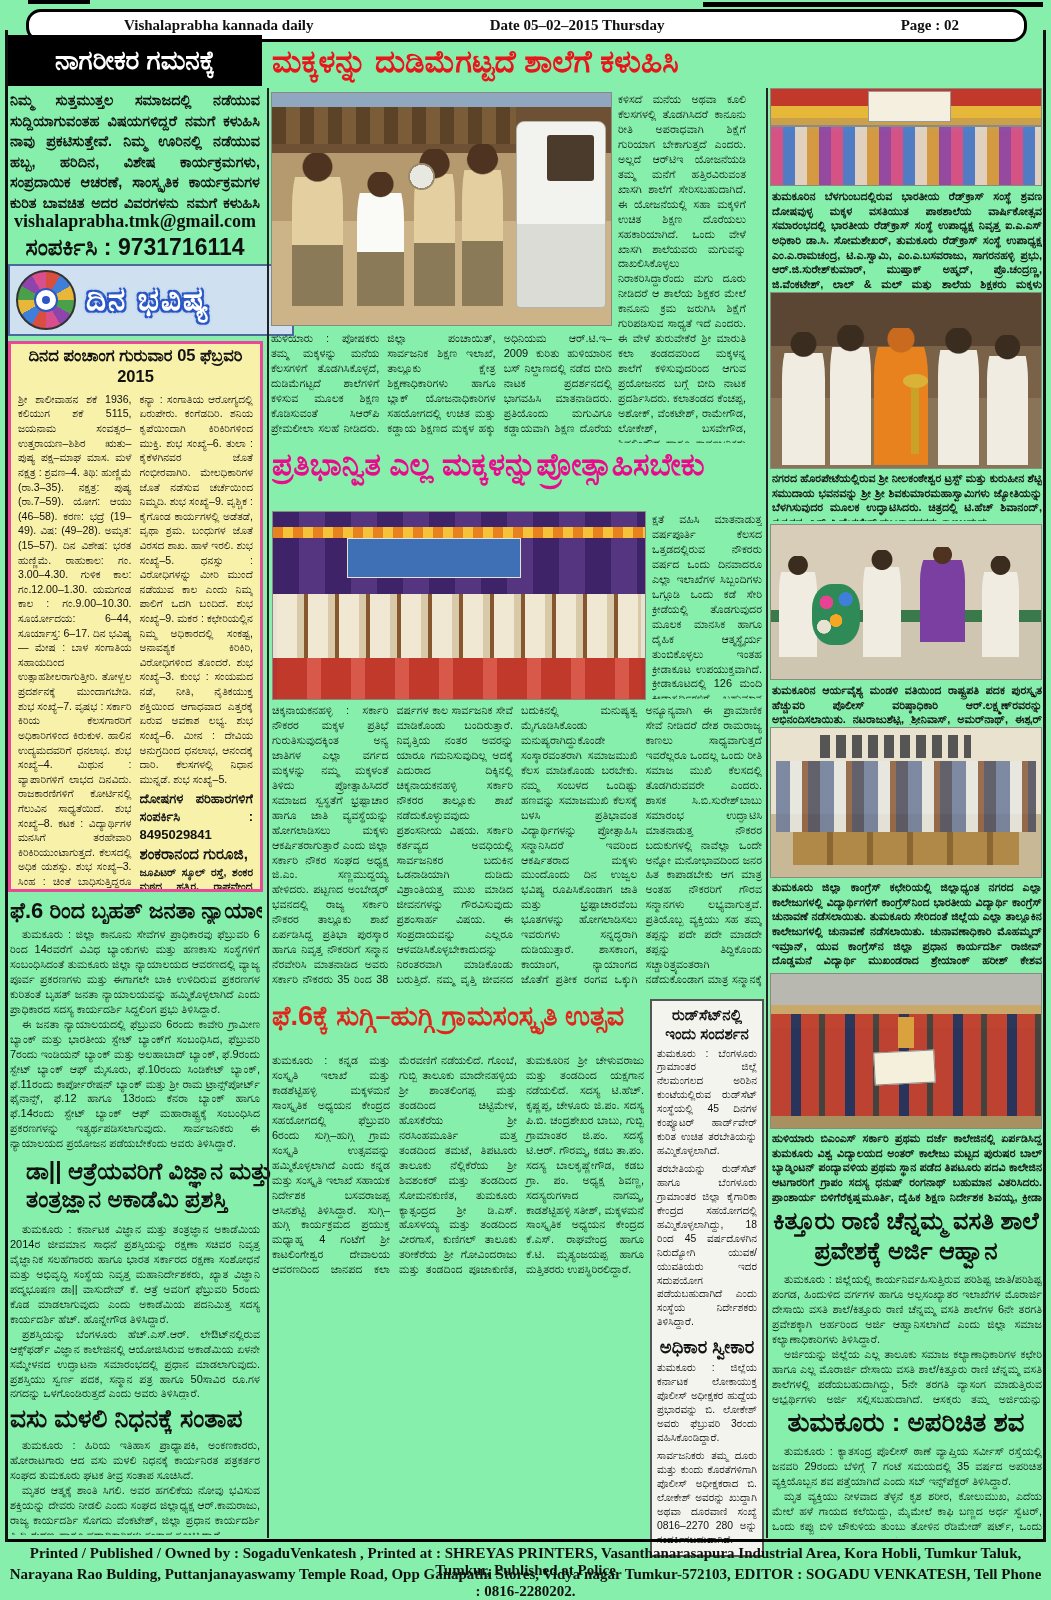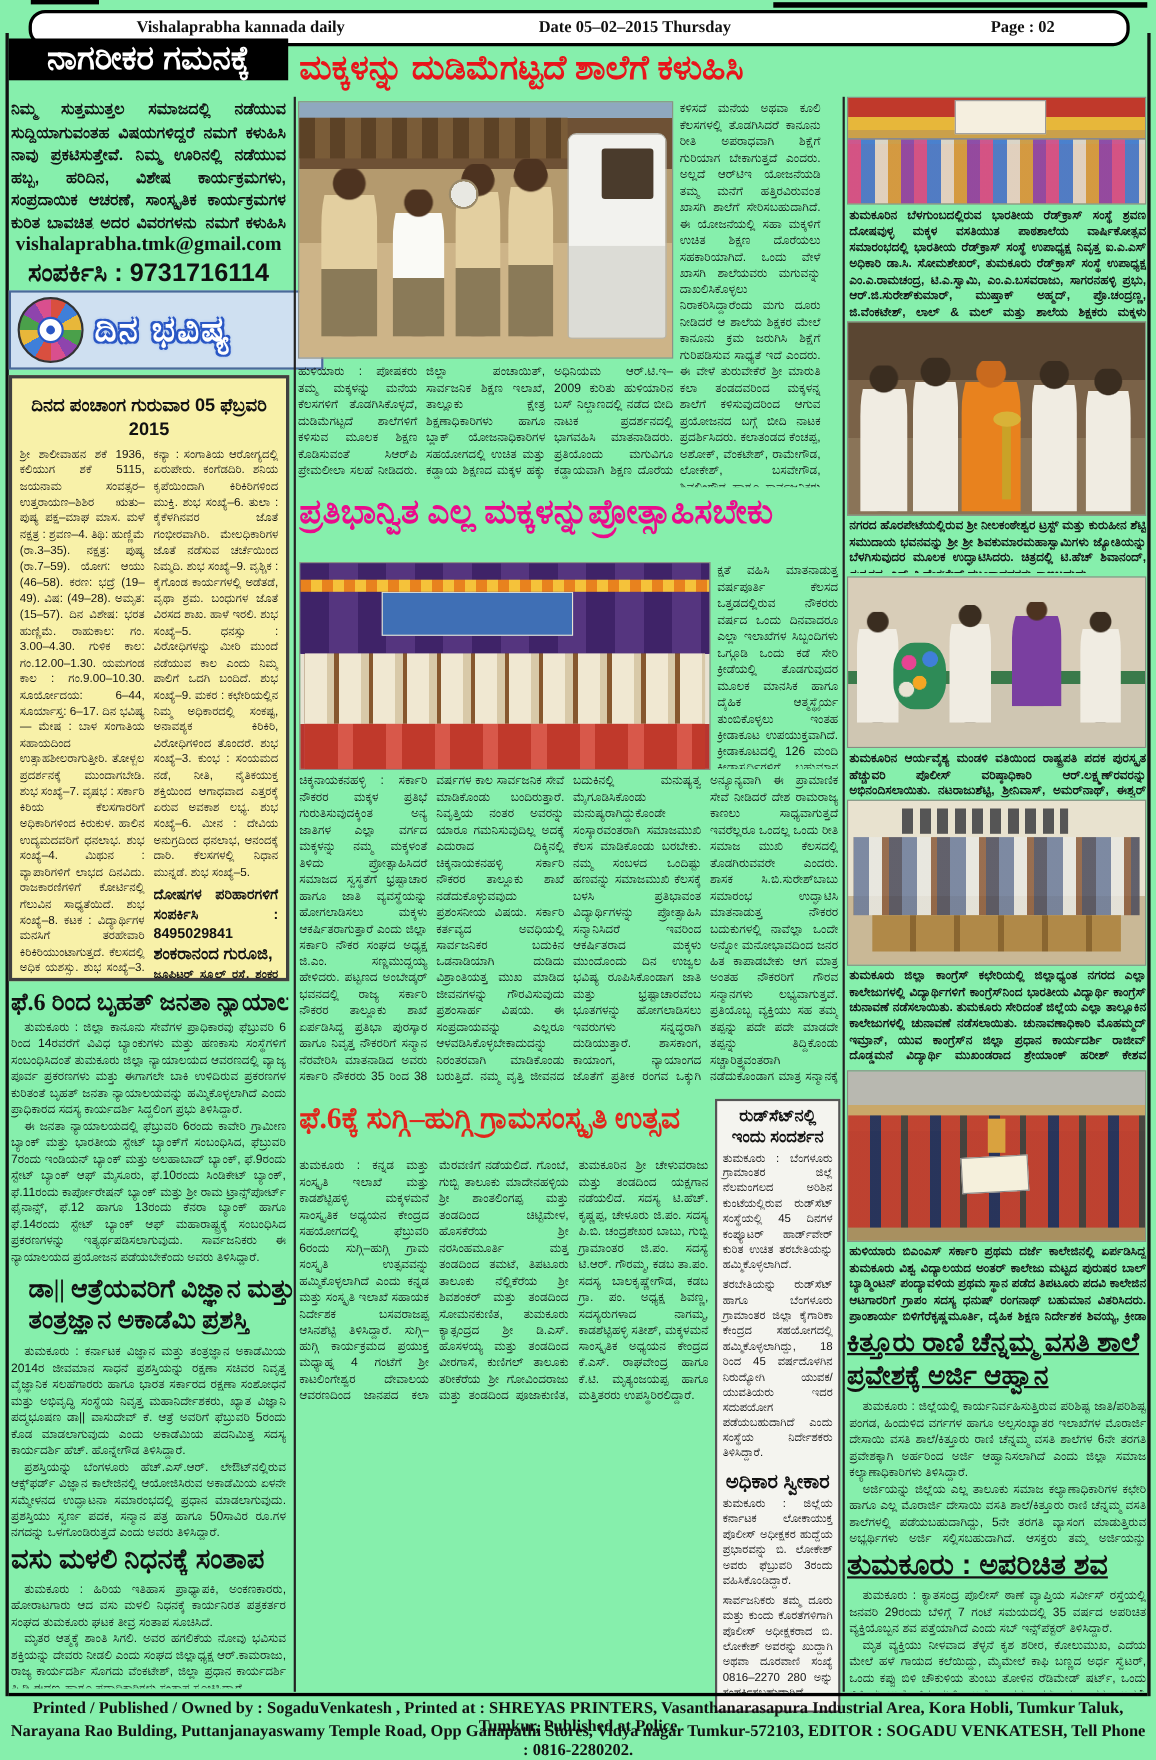--- a/index.html
+++ b/index.html
@@ -14,42 +14,42 @@
   #masthead{left:26px;top:9px;width:995px;height:27px;border:3px solid #000;border-radius:15px;
             display:flex;align-items:center;justify-content:space-between;background:#fff;
             font-family:"Liberation Serif","DejaVu Serif",serif;font-weight:700;font-size:15px;}
   #masthead .m-paper{margin-left:95px;}
   #masthead .m-date{margin-left:-60px;}
   #masthead .m-page{margin-right:65px;}
   
   .body{font-size:11px;line-height:1.36;text-align:justify;overflow:hidden;}
   .body p{margin:0;text-indent:12px;}
   .cap{font-size:11px;font-weight:600;line-height:1.33;text-align:justify;overflow:hidden;}
-  .hl{font-weight:800;overflow:hidden;white-space:nowrap;font-family:Liberation Serif, serif;}
-  .hl2{font-weight:800;overflow:hidden;text-decoration:underline;}
-  
-  #notice-title{left:8px;top:35px;width:254px;height:38px;background:#000;color:#fff;
-                display:flex;align-items:center;justify-content:center;font-size:30px;font-weight:800;}
+  .hl{font-weight:800;overflow:hidden;white-space:nowrap;}
+  .hl2{font-weight:800;overflow:hidden;text-align:center;}
+  
+  #notice-title{left:8px;top:35px;width:254px;height:51px;background:#000;color:#fff;
+                display:flex;align-items:center;justify-content:center;font-size:26px;font-weight:800;}
   #notice-body{left:10px;top:90px;width:250px;height:118px;font-size:14.5px;font-weight:600;
                line-height:1.42;text-align:justify;overflow:hidden;}
   #notice-email{left:10px;top:211px;width:250px;height:22px;text-align:center;font-weight:700;
                 font-size:18px;font-family:"Liberation Serif","DejaVu Serif",serif;}
   #notice-contact{left:10px;top:234px;width:250px;height:27px;text-align:center;font-weight:800;font-size:23px;}
   #banner{left:8px;top:264px;width:286px;height:72px;background:#cfe0f1;border:2px solid #4a6a9a;
           display:flex;align-items:center;gap:10px;padding:0 6px;box-sizing:border-box;}
   .wheel{width:56px;height:56px;border-radius:50%;flex:0 0 auto;position:relative;border:2px solid #333;
          background:conic-gradient(#d94f3f 0 30deg,#3f7fd9 30deg 60deg,#e8b73a 60deg 90deg,#4aa04a 90deg 120deg,
          #8e44ad 120deg 150deg,#d94f8e 150deg 180deg,#d94f3f 180deg 210deg,#3f7fd9 210deg 240deg,
          #e8b73a 240deg 270deg,#4aa04a 270deg 300deg,#8e44ad 300deg 330deg,#d94f8e 330deg 360deg);}
   .wheel::after{content:"";position:absolute;inset:28%;border-radius:50%;background:#fff;border:2px solid #2a57c5;box-sizing:border-box;}
   .wheel::before{content:"";position:absolute;inset:42%;border-radius:50%;background:#2a57c5;z-index:2;}
   #banner-text{font-size:31px;font-weight:800;color:#fff;letter-spacing:2px;
      text-shadow:2px 2px 0 #2a57c5,-2px -2px 0 #2a57c5,2px -2px 0 #2a57c5,-2px 2px 0 #2a57c5,0 0 4px #2a57c5;}
-  #panchanga{left:8px;top:341px;width:255px;height:551px;background:#f8f1a9;border:3px solid #404040;
-             box-sizing:border-box;padding:15px 7px;overflow:hidden;}
+  #panchanga{left:8px;top:341px;width:255px;height:551px;background:#f8f1a9;border:3px solid #ec4899;
+             box-sizing:border-box;padding:1px 7px;overflow:hidden;}
   #panchanga .p-title{font-size:16.5px;font-weight:800;text-align:center;line-height:1.3;margin-bottom:4px;}
   #panchanga .p-cols{display:flex;gap:8px;}
   #panchanga .p-col{width:50%;font-size:10.6px;line-height:1.38;text-align:justify;overflow:hidden;}
   #panchanga .remedy{font-size:13px;font-weight:800;margin-top:4px;}
   #panchanga .guru{font-size:15px;font-weight:800;}
   #panchanga .addr{font-size:10.6px;font-weight:700;}
   #court-h{left:10px;top:898px;width:252px;font-size:22px;}
   #court-b{left:10px;top:927px;width:250px;height:226px;}
   #award-h{left:26px;top:1158px;width:252px;font-size:23px;white-space:normal;line-height:1.2;}
   #award-b{left:10px;top:1222px;width:250px;height:178px;}

